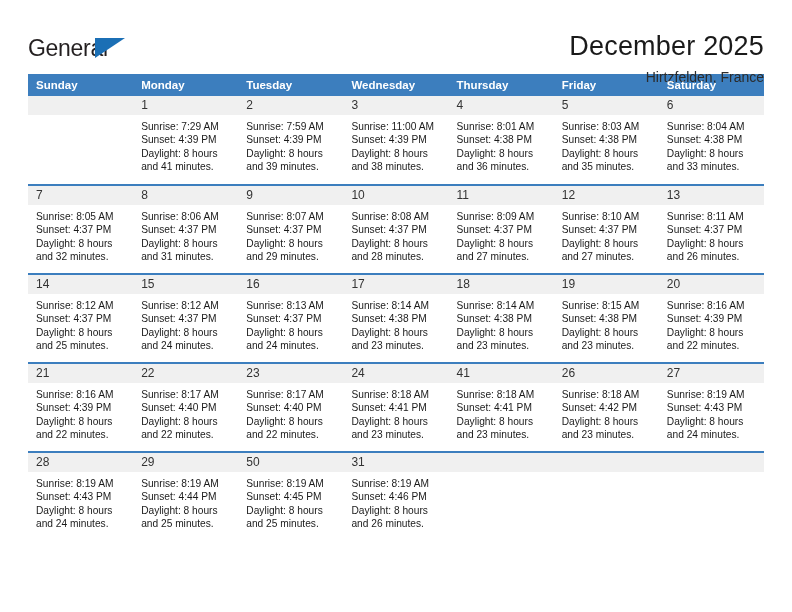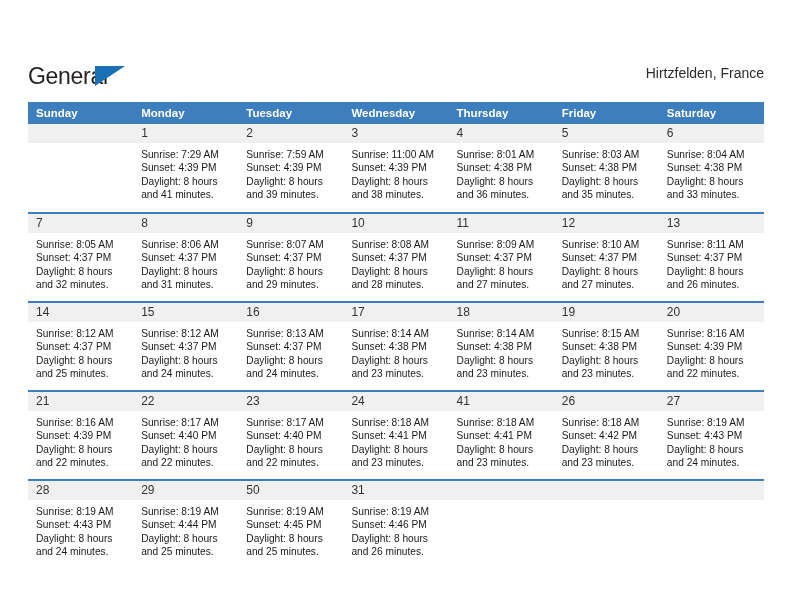--- a/index.html
+++ b/index.html
@@ -23,21 +23,20 @@
   }
 
   
   .header {
     display: flex;
     align-items: flex-start;
     justify-content: space-between;
     padding-top: 28px;
     height: 74px;
     box-sizing: border-box;
-    margin-top: 28px;
   }
   .brand {
     position: relative;
     width: 150px;
     height: 56px;
     padding-top: 8px;
     box-sizing: border-box;
   }
   .brand-general {
     font-size: 23px;
@@ -138,20 +137,21 @@
 <div class="page">
 
   <div class="header">
 
     <div class="brand">
       <span class="brand-general">General</span>
       <span class="brand-triangle"></span>
     </div>
 
     <div class="titles">
+      <div class="cal-title">December 2025</div>
       <div class="cal-subtitle">Hirtzfelden, France</div>
     </div>
 
   </div>
 
   <table class="calendar">
     <thead>
       <tr id="weekday-row">
           <th>Sunday</th>
           <th>Monday</th>

